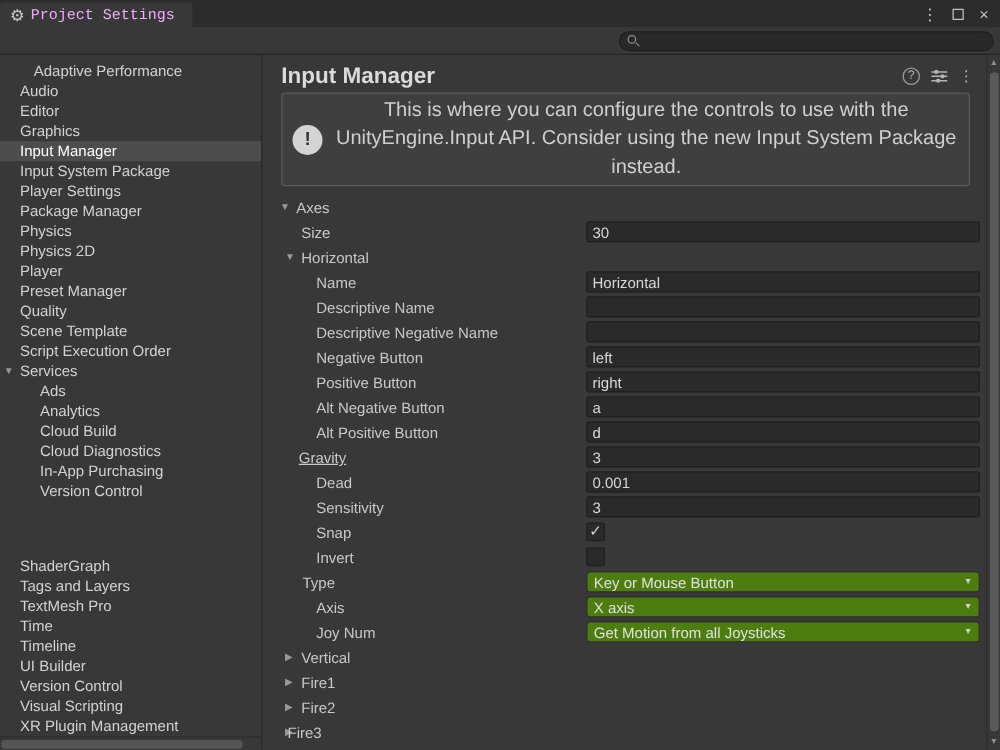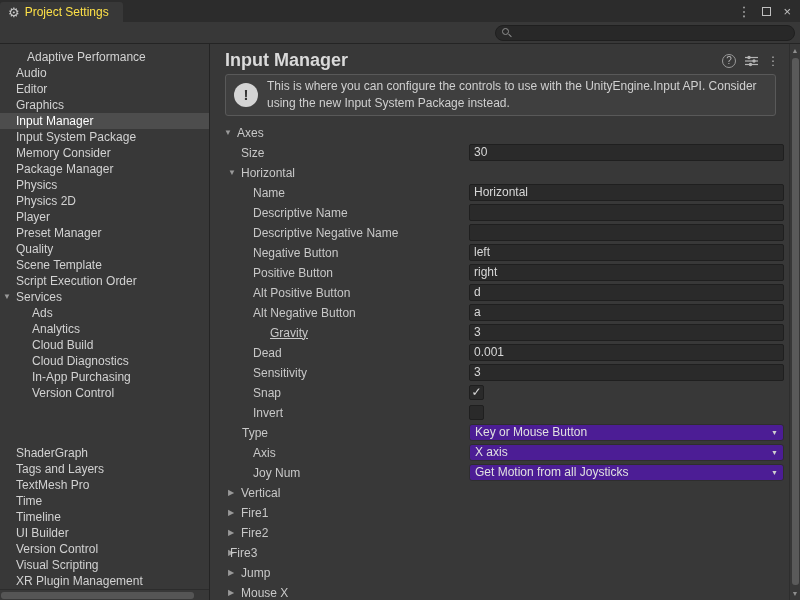--- a/index.html
+++ b/index.html
@@ -9,21 +9,21 @@
     background: #383838; color: #C8C8C8;
     font-family: "Liberation Sans", sans-serif; font-size: 12px;
     cursor: default;
   }
   .window { width: 800px; height: 600px; display: flex; flex-direction: column; background: #383838; }
 
   
   .titlebar { height: 22px; flex: 0 0 22px; background: #2C2C2C; display: flex; justify-content: space-between; }
   .tab { margin-top: 2px; background: #383838; border-radius: 3px 3px 0 0; padding: 0 14px 0 8px; display: flex; align-items: center; gap: 5px; }
   .gear { color: #C8C8C8; font-size: 13px; line-height: 1; }
-  .tab-label { color: #fde047; }
+  .tab-label { color: #f0abfc; font-family: Liberation Mono, monospace; }
   .title-btns { display: flex; align-items: center; gap: 12px; padding-right: 9px; }
   .kebab { color: #C0C0C0; font-size: 13px; line-height: 1; }
   .maxbox { width: 9px; height: 9px; border: 1px solid #C0C0C0; display: inline-block; }
   .closex { color: #C0C0C0; font-size: 13px; line-height: 1; }
 
   
   .toolbar { height: 22px; flex: 0 0 22px; background: #383838; border-bottom: 1px solid #242424; display: flex; align-items: center; justify-content: flex-end; padding-right: 5px; }
   .search { width: 300px; height: 16px; background: #282828; border: 1px solid #1F1F1F; border-radius: 8px; display: flex; align-items: center; padding: 0 6px; gap: 5px; }
   .mag { width: 10px; height: 10px; position: relative; flex: 0 0 10px; }
   .mag::before { content: ""; position: absolute; left: 0; top: 0; width: 5px; height: 5px; border: 1px solid #8E8E8E; border-radius: 50%; }
@@ -45,31 +45,31 @@
   .main { flex: 1; min-width: 0; background: #383838; position: relative; overflow: hidden; }
   .main-header { display: flex; align-items: center; padding: 6px 10px 2px 15px; }
   .main-title { flex: 1; font-size: 18px; line-height: 21px; font-weight: bold; color: #DADADA; }
   .hicons { display: flex; align-items: center; gap: 9px; }
   .help { width: 14px; height: 14px; border: 1px solid #9A9A9A; border-radius: 50%; font-size: 10px; line-height: 12px; text-align: center; color: #B5B5B5; }
   .presets { display: inline-flex; align-items: center; }
   .hkebab { color: #B5B5B5; font-size: 12px; line-height: 1; }
 
   .infobox { margin: 1px 13px 7px 15px; background: #3F3F3F; border: 1px solid #595959; border-radius: 3px; display: flex; align-items: center; gap: 9px; padding: 3px 8px; min-height: 34px; }
   .info-icon { width: 24px; height: 24px; flex: 0 0 24px; border-radius: 50%; background: #D4D4D4; color: #333333; font-weight: bold; font-size: 15px; line-height: 24px; text-align: center; }
-  .info-text { font-size: 12px; line-height: 1.4; color: #D0D0D0; }
+  .info-text { font-size: 16px; line-height: 1.4; color: #D0D0D0; text-align: center; }
 
   
   .rows { position: relative; }
   .prop-row { height: 20px; position: relative; }
   .prop-label { position: absolute; top: 3px; white-space: nowrap; color: #C8C8C8; }
   .pfold { position: absolute; top: 5px; font-size: 8px; color: #999999; }
   .ctrl { position: absolute; left: 259px; right: 5px; top: 1px; height: 17px; }
   .tf { background: #2A2A2A; border: 1px solid #1F1F1F; border-radius: 2px; color: #D8D8D8; font-family: "Liberation Sans", sans-serif; font-size: 12px; padding: 0 4px; outline: 0; }
   .cbox { background: #2A2A2A; border: 1px solid #1F1F1F; border-radius: 2px; color: #D8D8D8; font-size: 12px; line-height: 13px; text-align: center; }
-  .dd { background: #4c1d95; border: 1px solid #2E2E2E; border-radius: 3px; display: flex; align-items: center; padding: 0 5px; color: #E0E0E0; }
+  .dd { background: #4d7c0f; border: 1px solid #2E2E2E; border-radius: 3px; display: flex; align-items: center; padding: 0 5px; color: #E0E0E0; }
   .ddlabel { flex: 1; white-space: nowrap; overflow: hidden; }
   .ddarrow { font-size: 7px; color: #CFCFCF; margin-left: 4px; }
 
   
   .vscroll { flex: 0 0 11px; background: #383838; border-left: 1px solid #2E2E2E; position: relative; }
   .varrow { position: absolute; left: 0; width: 10px; text-align: center; font-size: 7px; color: #8E8E8E; }
   .varrow.up { top: 3px; }
   .varrow.down { bottom: 3px; }
   .vthumb { position: absolute; left: 2px; width: 7px; top: 14px; bottom: 15px; background: #5A5A5A; border-radius: 3px; }
 </style>
@@ -100,21 +100,21 @@
   <div class="content">
 
     <div class="sidebar">
       <div>
           <div class="sb-item" style="padding-left: 16px; margin-left: 11px;"><span>Adaptive Performance</span></div>
           <div class="sb-item" style="padding-left: 16px;"><span>Audio</span></div>
           <div class="sb-item" style="padding-left: 16px;"><span>Editor</span></div>
           <div class="sb-item" style="padding-left: 16px;"><span>Graphics</span></div>
           <div class="sb-item selected" style="padding-left: 16px;"><span>Input Manager</span></div>
           <div class="sb-item" style="padding-left: 16px;"><span>Input System Package</span></div>
-          <div class="sb-item" style="padding-left: 16px;"><span>Memory Consider</span></div>
+          <div class="sb-item" style="padding-left: 16px;"><span>Player Settings</span></div>
           <div class="sb-item" style="padding-left: 16px;"><span>Package Manager</span></div>
           <div class="sb-item" style="padding-left: 16px;"><span>Physics</span></div>
           <div class="sb-item" style="padding-left: 16px;"><span>Physics 2D</span></div>
           <div class="sb-item" style="padding-left: 16px;"><span>Player</span></div>
           <div class="sb-item" style="padding-left: 16px;"><span>Preset Manager</span></div>
           <div class="sb-item" style="padding-left: 16px;"><span>Quality</span></div>
           <div class="sb-item" style="padding-left: 16px;"><span>Scene Template</span></div>
           <div class="sb-item" style="padding-left: 16px;"><span>Script Execution Order</span></div>
           <div class="sb-item" style="padding-left: 16px;"><span class="sb-fold">▼</span><span>Services</span></div>
           <div class="sb-item" style="padding-left: 32px;"><span>Ads</span></div>
@@ -193,29 +193,29 @@
           </div>
           <div class="prop-row">
             <span class="prop-label" style="left: 43px;">Negative Button</span>
             <input class="tf ctrl" value="left" style="">
           </div>
           <div class="prop-row">
             <span class="prop-label" style="left: 43px;">Positive Button</span>
             <input class="tf ctrl" value="right" style="">
           </div>
           <div class="prop-row">
+            <span class="prop-label" style="left: 43px;">Alt Negative Button</span>
+            <input class="tf ctrl" value="a" style="">
+          </div>
+          <div class="prop-row">
             <span class="prop-label" style="left: 43px;">Alt Positive Button</span>
             <input class="tf ctrl" value="d" style="">
           </div>
           <div class="prop-row">
-            <span class="prop-label" style="left: 43px;">Alt Negative Button</span>
-            <input class="tf ctrl" value="a" style="">
-          </div>
-          <div class="prop-row">
-            <span class="prop-label" style="left: 60px; text-decoration: underline;">Gravity</span>
+            <span class="prop-label" style="left: 29px; text-decoration: underline;">Gravity</span>
             <input class="tf ctrl" value="3" style="">
           </div>
           <div class="prop-row">
             <span class="prop-label" style="left: 43px;">Dead</span>
             <input class="tf ctrl" value="0.001" style="">
           </div>
           <div class="prop-row">
             <span class="prop-label" style="left: 43px;">Sensitivity</span>
             <input class="tf ctrl" value="3" style="">
           </div>

